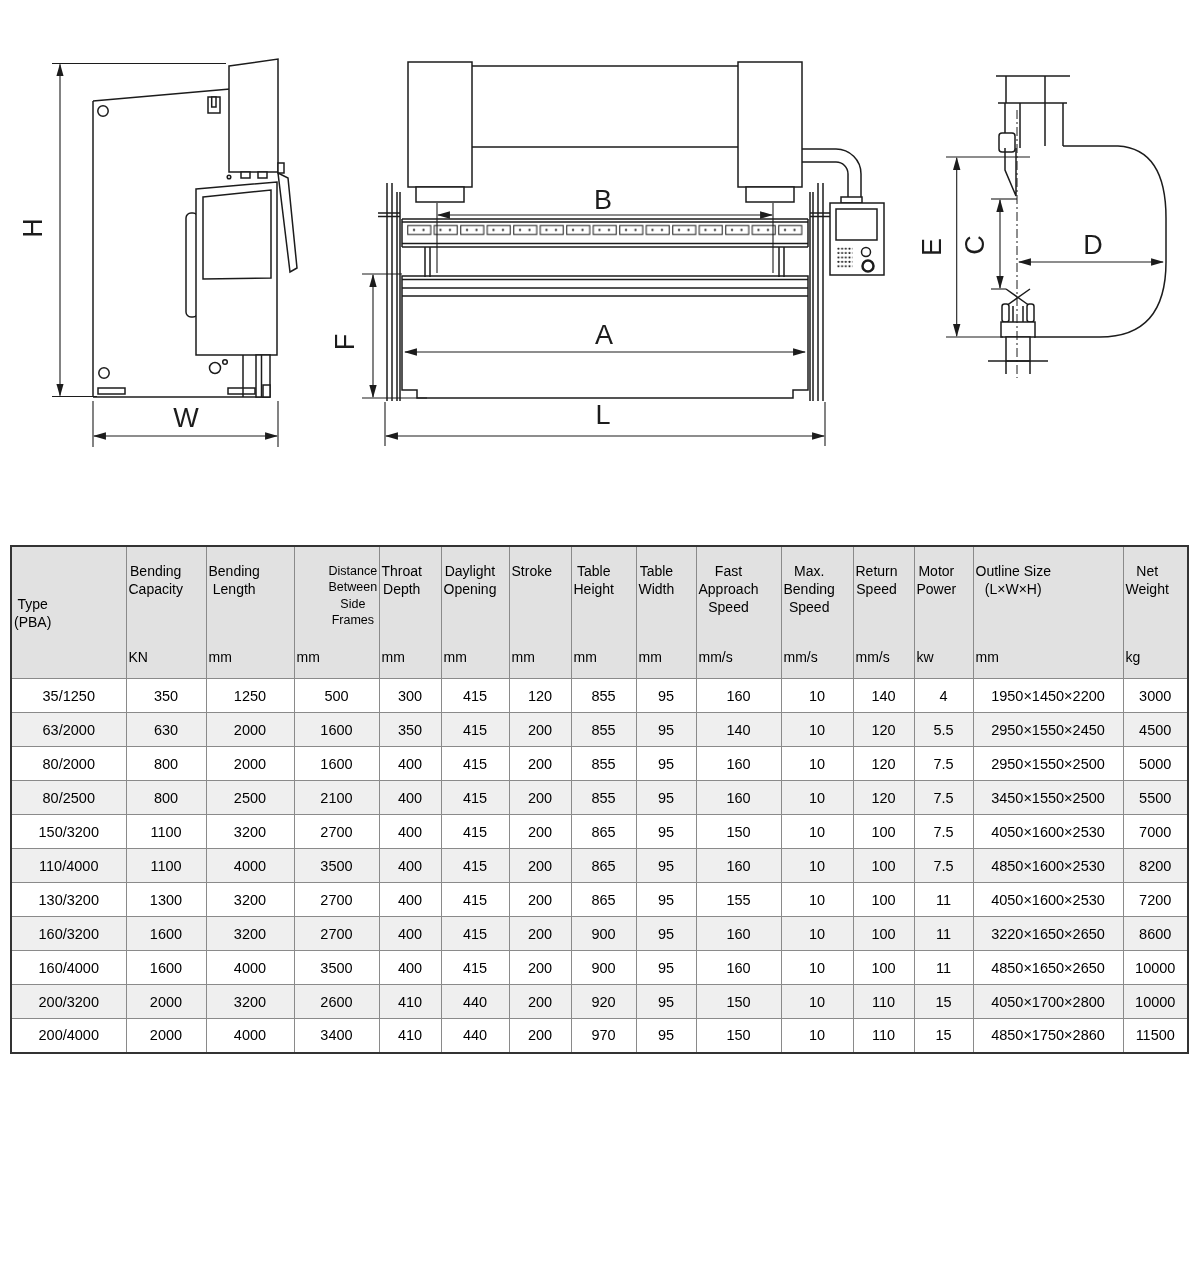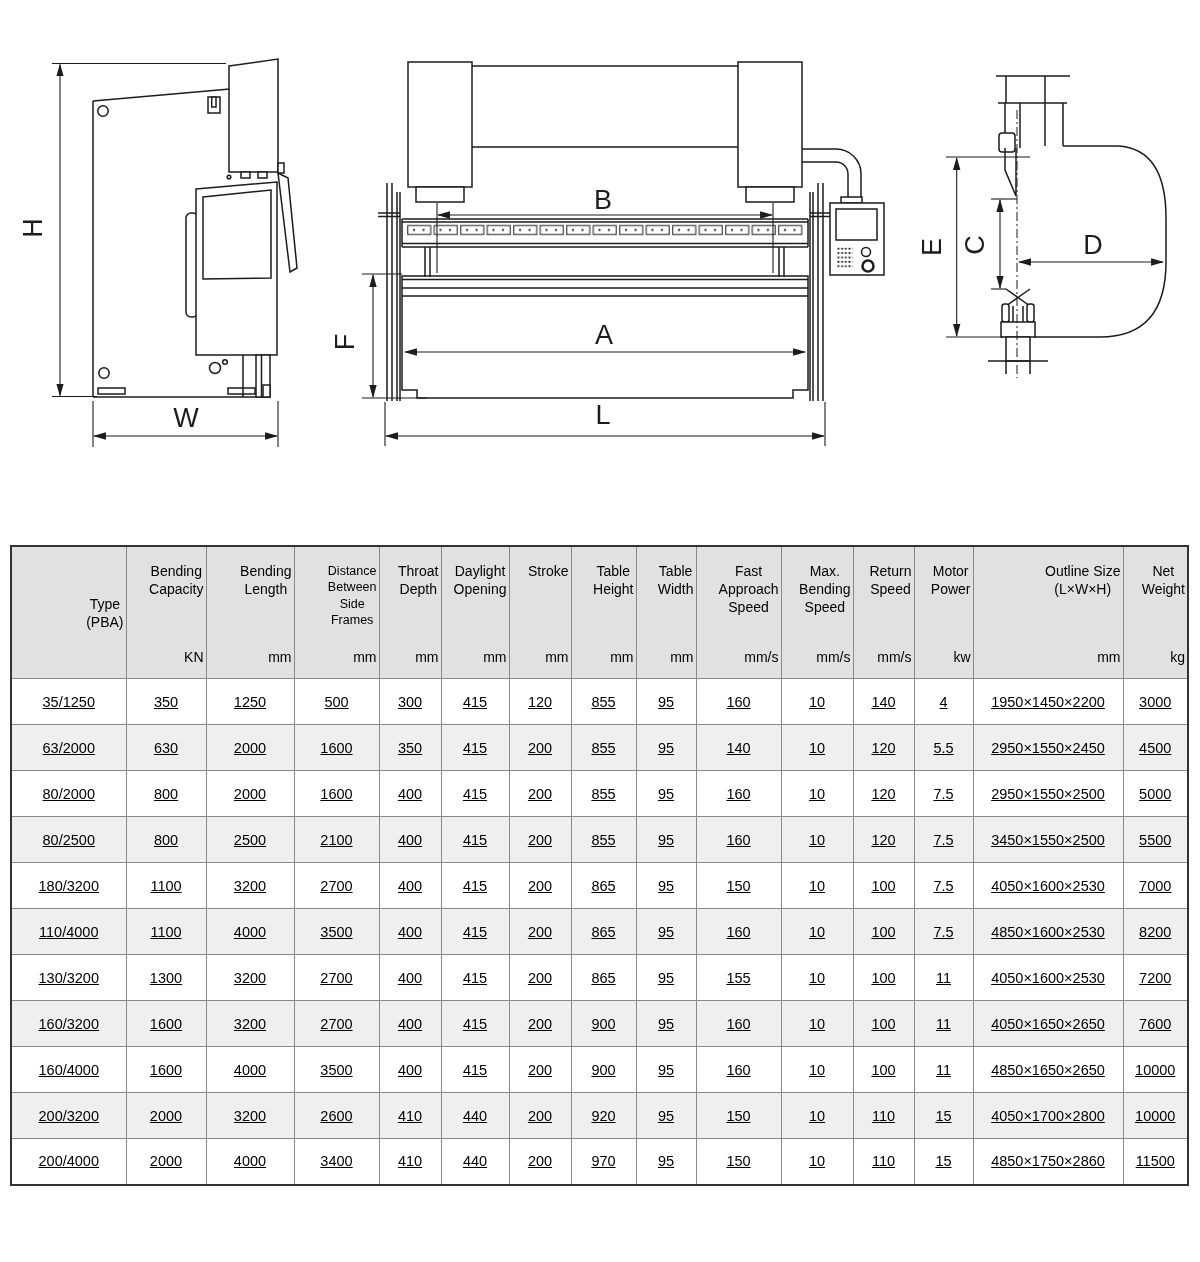--- a/index.html
+++ b/index.html
@@ -7,26 +7,26 @@
         font-family:"Liberation Sans","DejaVu Sans",sans-serif;color:#000;}
   .drawings{position:absolute;left:0;top:0;width:1200px;height:545px;}
   .drawings svg{position:absolute;left:0;top:0;}
 
   
   table.spec{position:absolute;left:10px;top:545px;width:1177px;border-collapse:collapse;
              table-layout:fixed;border:2px solid #333;}
   table.spec th,table.spec td{border:1px solid #8a8a8a;text-align:center;vertical-align:middle;
              padding:0;font-weight:normal;overflow:hidden;}
   table.spec thead tr{height:131px;}
-  table.spec tbody tr{height:46px;text-decoration:underline;}
+  table.spec tbody tr{height:34px;}
   table.spec thead th{background:#e1e1e1;}
   table.spec tbody tr:nth-child(even) td{background:#efefef;}
   table.spec td{font-size:14.5px;}
   .hwrap{display:flex;flex-direction:column;height:131px;box-sizing:border-box;
-         justify-content:space-between;align-items:flex-end;padding:16px 2px 13px;}
+         justify-content:space-between;align-items:flex-start;padding:16px 2px 13px;}
   th.no-unit .hwrap{justify-content:center;}
   .h-title{font-size:14px;line-height:1.28;white-space:pre-line;}
   th.h-small .h-title{font-size:12.5px;line-height:1.3;margin-left:32px;}
   .h-unit{font-size:14px;}
 
   
   .mach{stroke:#1c1c1c;fill:none;stroke-width:1.5;}
   .machf{stroke:#1c1c1c;fill:#fff;stroke-width:1.5;}
   .dim{stroke:#1c1c1c;fill:none;stroke-width:1.1;}
   .dimlbl{fill:#1c1c1c;font-family:"Liberation Sans","DejaVu Sans",sans-serif;
@@ -403,21 +403,21 @@
           <td>855</td>
           <td>95</td>
           <td>160</td>
           <td>10</td>
           <td>120</td>
           <td>7.5</td>
           <td>3450×1550×2500</td>
           <td>5500</td>
         </tr>
         <tr>
-          <td>180/3200</td>
+          <td>150/3200</td>
           <td>1100</td>
           <td>3200</td>
           <td>2700</td>
           <td>400</td>
           <td>415</td>
           <td>200</td>
           <td>865</td>
           <td>95</td>
           <td>150</td>
           <td>10</td>
@@ -467,22 +467,22 @@
           <td>2700</td>
           <td>400</td>
           <td>415</td>
           <td>200</td>
           <td>900</td>
           <td>95</td>
           <td>160</td>
           <td>10</td>
           <td>100</td>
           <td>11</td>
-          <td>4050×1650×2650</td>
-          <td>7600</td>
+          <td>3220×1650×2650</td>
+          <td>8600</td>
         </tr>
         <tr>
           <td>160/4000</td>
           <td>1600</td>
           <td>4000</td>
           <td>3500</td>
           <td>400</td>
           <td>415</td>
           <td>200</td>
           <td>900</td>

